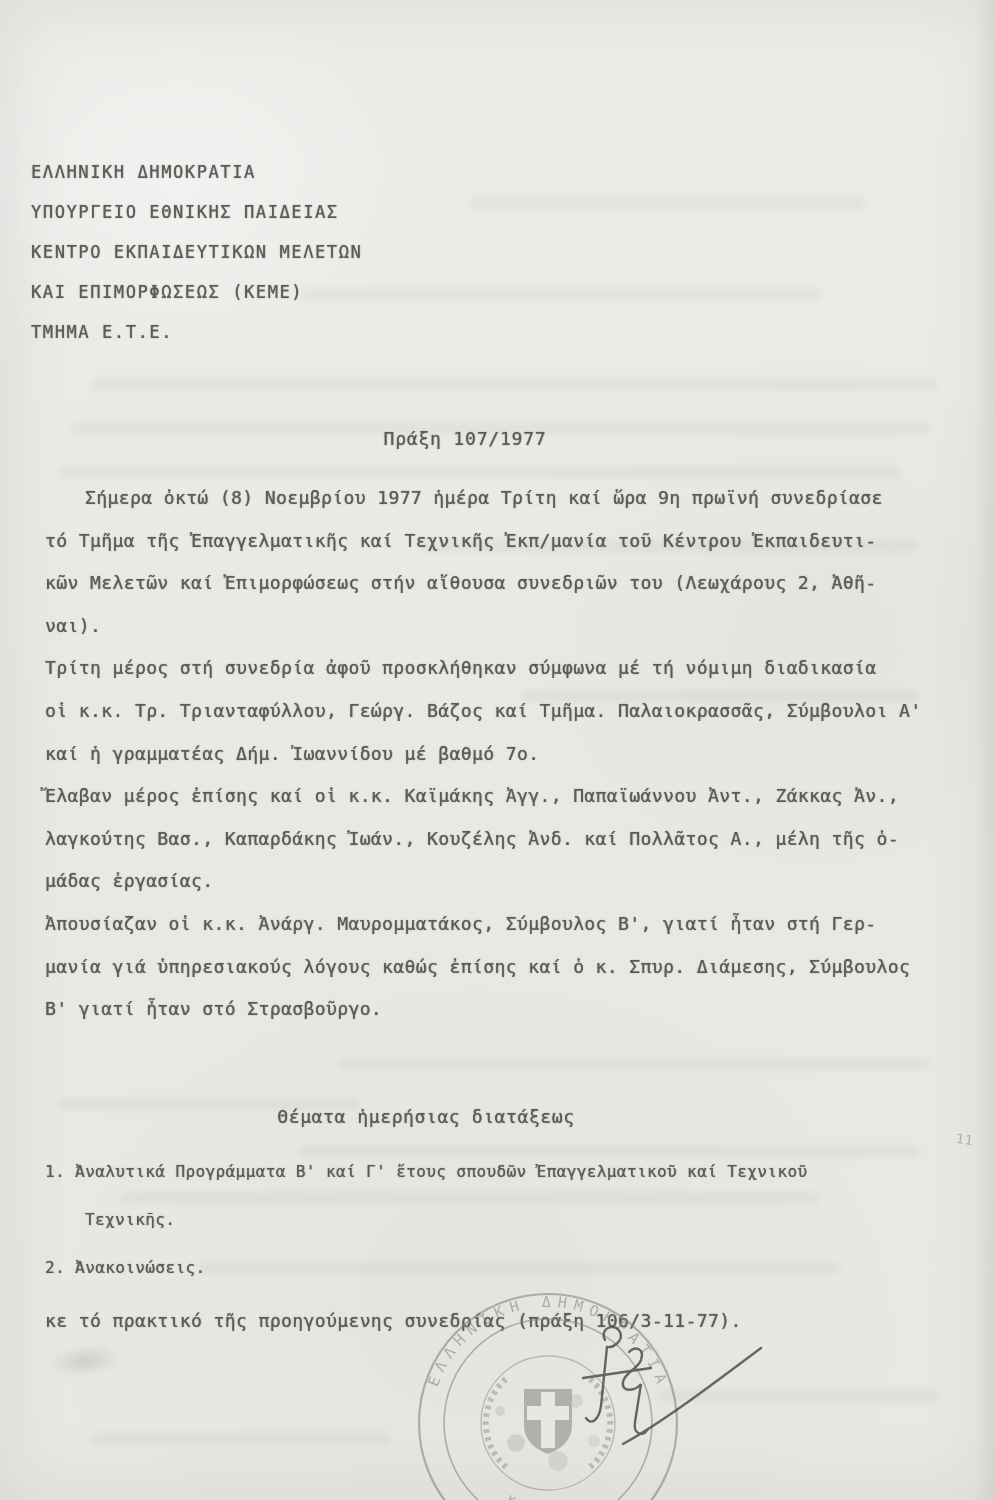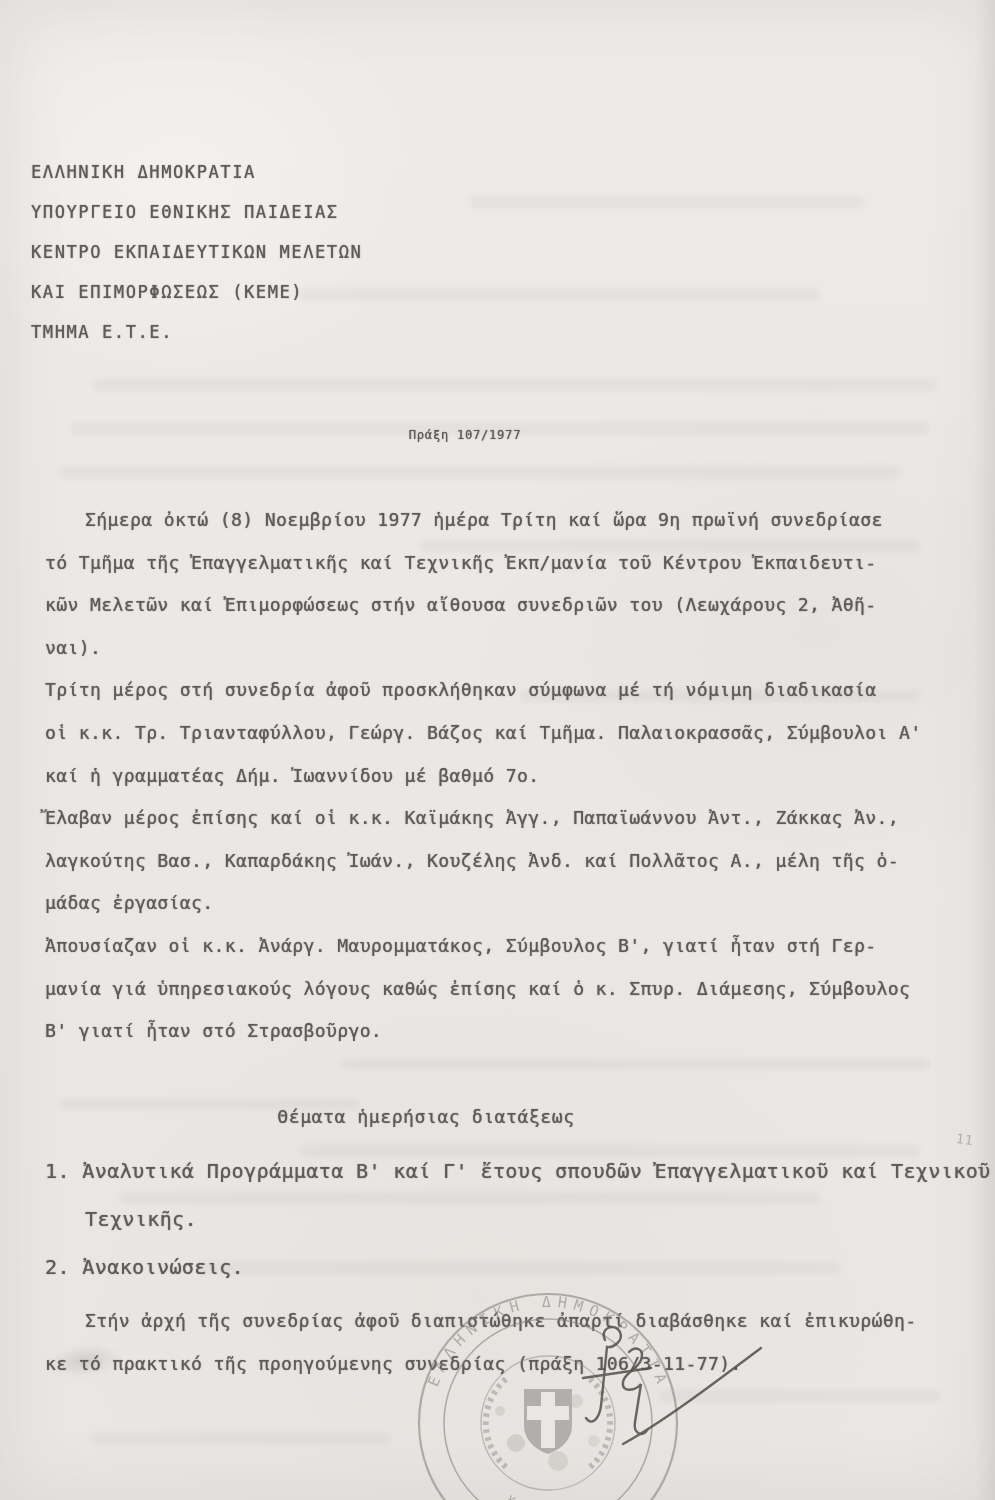--- a/index.html
+++ b/index.html
@@ -21,34 +21,34 @@
   .ink{
     color:#5c5b58;
     text-shadow:0 0 1.2px rgba(88,87,84,0.75), 0.4px 0.4px 0.6px rgba(88,87,84,0.35);
   }
   .header-block{position:absolute;left:31px;top:152px;}
   .header-line{
     font-size:17px;line-height:40px;letter-spacing:1.6px;white-space:nowrap;
   }
   .doc-title{
     position:absolute;left:0;top:428px;width:930px;text-align:center;
-    font-size:12px;letter-spacing:0.8px;white-space:nowrap;
+    font-size:18px;letter-spacing:0.8px;white-space:nowrap;
   }
-  .body-block{position:absolute;left:45px;top:499px;width:930px;}
+  .body-block{position:absolute;left:45px;top:477px;width:930px;}
   .body-line{
     font-size:18px;line-height:42.6px;height:42.6px;letter-spacing:0.4px;white-space:nowrap;
   }
   .indent{padding-left:40px;}
   .agenda-heading{
     position:absolute;left:0;top:1106px;width:852px;text-align:center;
     font-size:18px;letter-spacing:0.6px;white-space:nowrap;
   }
   .agenda-block{position:absolute;left:45px;top:1150px;width:930px;}
   .agenda-line{
-    font-size:20px;line-height:43px;letter-spacing:0.4px;white-space:nowrap;margin-bottom:5px;
+    font-size:16px;line-height:43px;letter-spacing:0.4px;white-space:nowrap;margin-bottom:5px;
   }
   .closing-block{position:absolute;left:45px;top:1300px;width:930px;}
   .closing-line{
     font-size:18px;line-height:42.6px;height:42.6px;letter-spacing:0.4px;white-space:nowrap;
   }
   .stamp{
     position:absolute;left:408px;top:1283px;width:280px;height:280px;
   }
   .signature{
     position:absolute;left:553px;top:1318px;width:220px;height:140px;
@@ -122,21 +122,20 @@
   </div>
 
   <div class="agenda-heading ink">Θέματα ἡμερήσιας διατάξεως</div>
   <div class="agenda-block ink">
     <div class="agenda-line">1. Ἀναλυτικά Προγράμματα Β' καί Γ' ἔτους σπουδῶν Ἐπαγγελματικοῦ καί Τεχνικοῦ</div>
     <div class="agenda-line indent">Τεχνικῆς.</div>
     <div class="agenda-line">2. Ἀνακοινώσεις.</div>
   </div>
 
   <div class="closing-block ink">
-    <div class="closing-line indent">Στήν ἀρχή τῆς συνεδρίας ἀφοῦ διαπιστώθηκε ἀπαρτί διαβάσθηκε καί ἐπικυρώθη-</div>
     <div class="closing-line">κε τό πρακτικό τῆς προηγούμενης συνεδρίας (πράξη 106/3-11-77).</div>
   </div>
 
   <div class="margin-mark">11</div>
 
   <svg class="stamp" viewBox="0 0 280 280" aria-hidden="true">
     <defs>
       <path id="ringOuter" d="M 24,140 A 116,116 0 0 1 256,140"></path>
       <path id="ringInner" d="M 50,140 A 90,90 0 0 0 230,140"></path>
       <filter id="inkblur">

